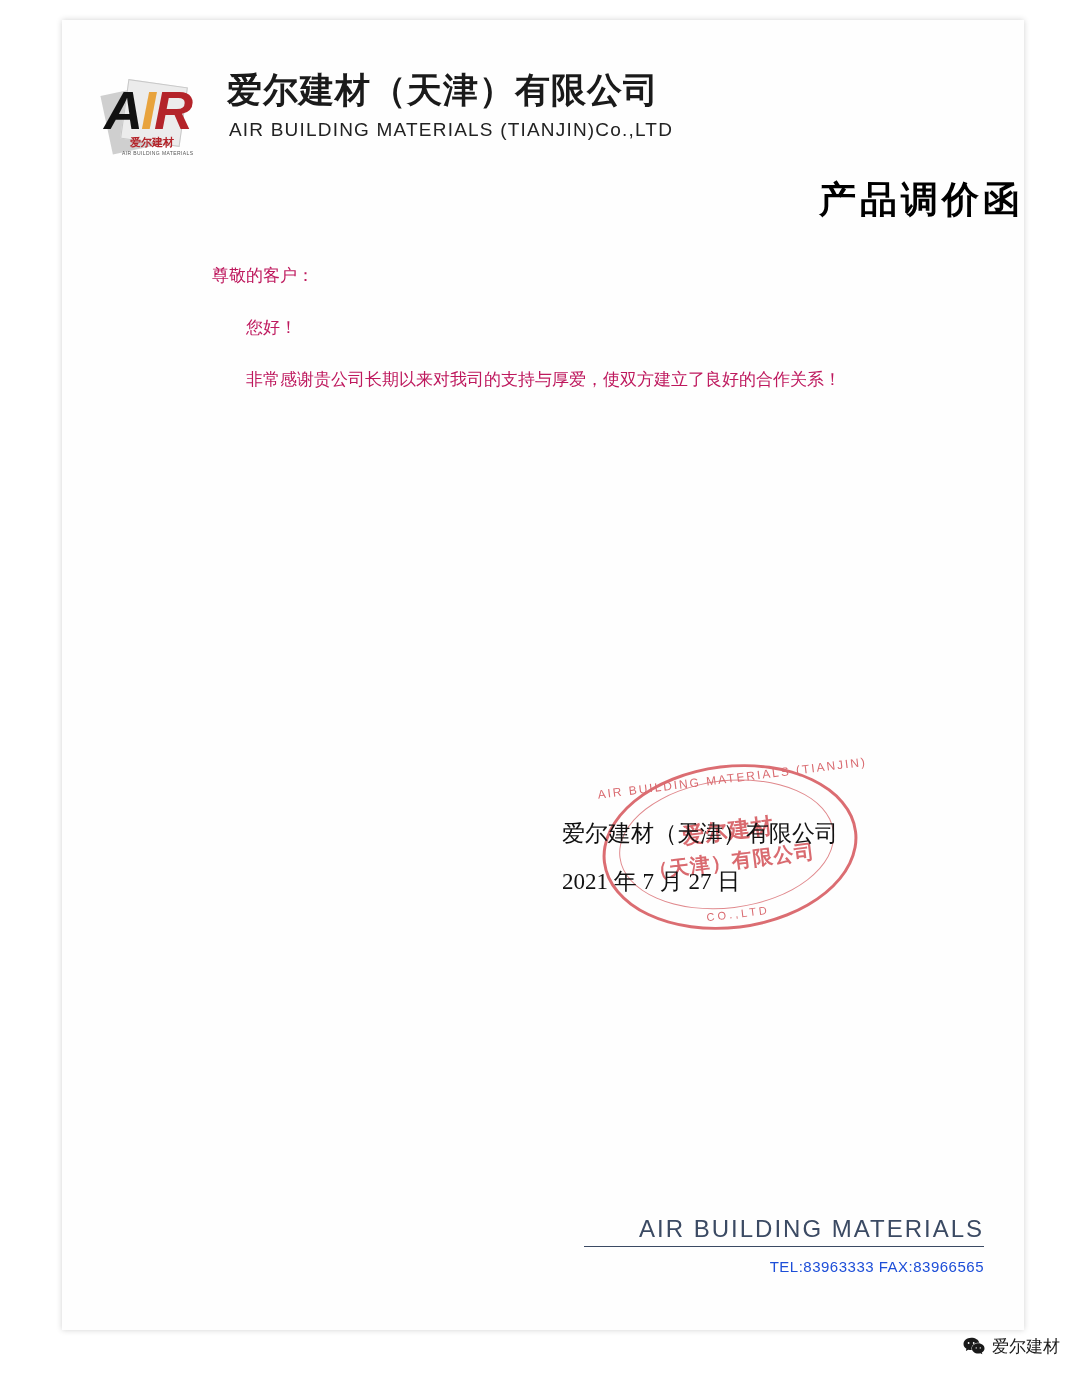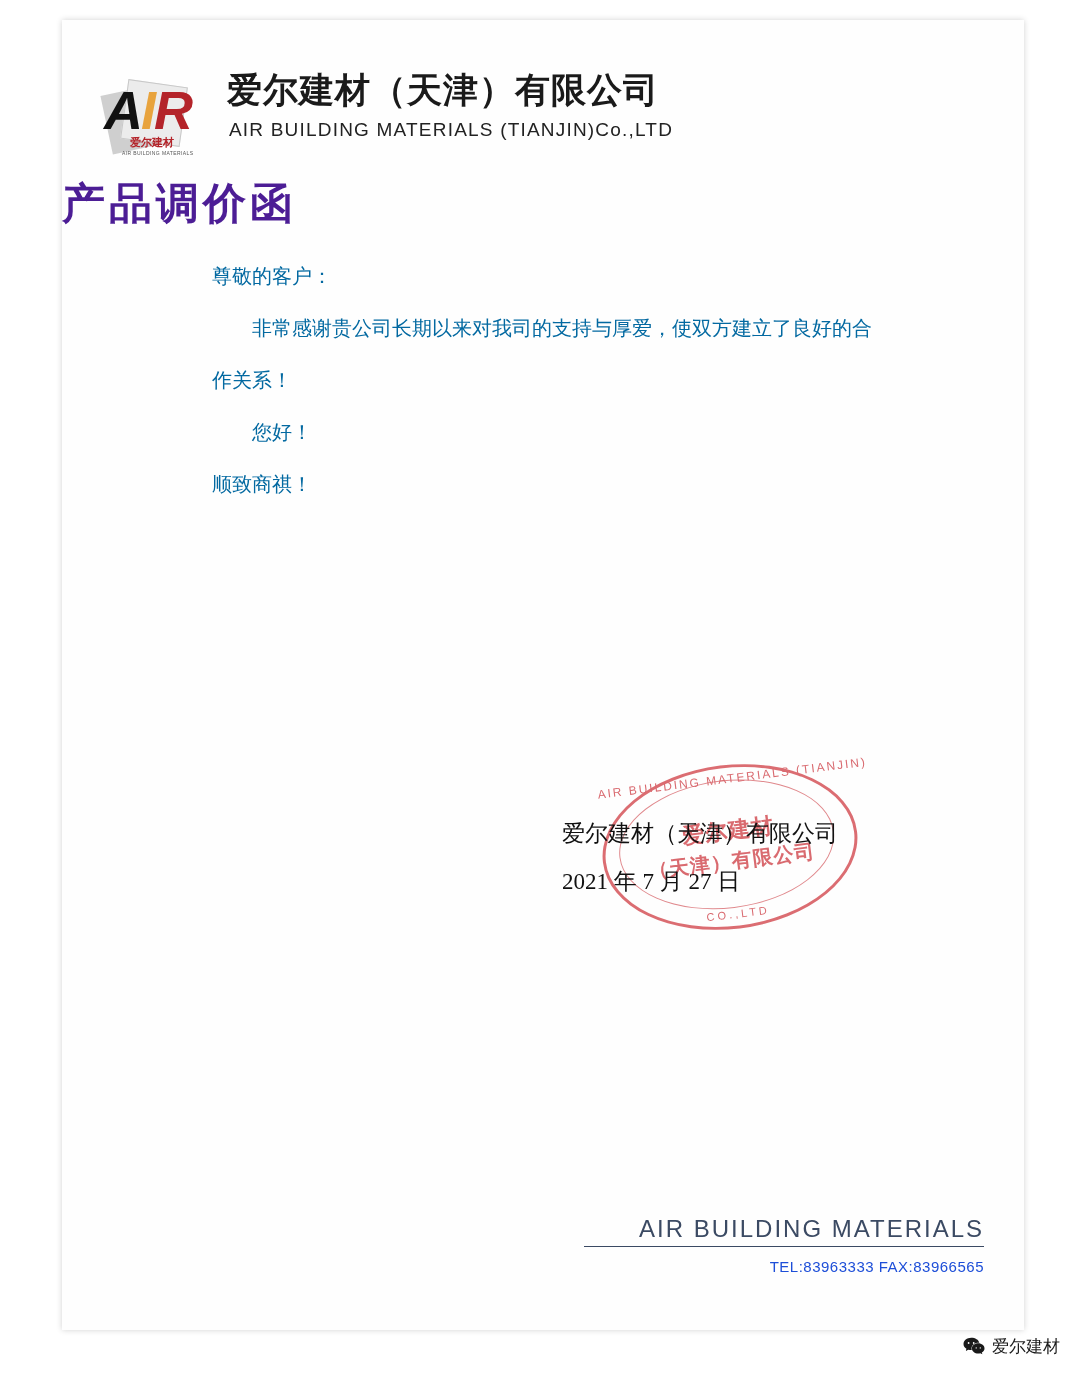--- a/index.html
+++ b/index.html
@@ -130,35 +130,35 @@
     font-size: 19px;
     letter-spacing: 1.2px;
     color: #222;
     white-space: nowrap;
   }
   .title {
     position: absolute;
     left: 0;
     top: 155px;
     width: 962px;
-    text-align: left;
-    font-size: 43px;
+    text-align: right;
+    font-size: 37px;
     font-weight: bold;
     letter-spacing: 4px;
-    color: #4c1d95;
+    color: #000000;
     font-family: "Liberation Serif", serif;
   }
   .body-block {
     position: absolute;
     left: 150px;
     top: 230px;
     width: 660px;
-    font-size: 20px;
+    font-size: 17px;
     line-height: 52px;
-    color: #0369a1;
+    color: #be185d;
     text-align: justify;
   }
   .p-indent { text-indent: 2em; }
   .p-noindent { text-indent: 0; }
   .underline-seg {
     text-decoration: underline;
     text-underline-offset: 5px;
   }
 
   
@@ -304,23 +304,22 @@
       <div class="logo-en">AIR BUILDING MATERIALS</div>
     </div>
     <div class="company-cn">爱尔建材（天津）有限公司</div>
     <div class="company-en">AIR BUILDING MATERIALS (TIANJIN)Co.,LTD</div>
   </div>
 
   <div class="title">产品调价函</div>
 
   <div class="body-block">
     <div class="p-noindent">尊敬的客户：</div>
+    <div class="p-indent">您好！</div>
     <div class="p-indent">非常感谢贵公司长期以来对我司的支持与厚爱，使双方建立了良好的合作关系！</div>
-    <div class="p-indent">您好！</div>
-    <div class="p-noindent">顺致商祺！</div>
   </div>
 
   <div class="stamp">
     <div class="stamp-inner"></div>
     <div class="stamp-arc-text">AIR BUILDING MATERIALS (TIANJIN)</div>
     <div class="stamp-cn1">爱尔建材</div>
     <div class="stamp-cn2">（天津）有限公司</div>
     <div class="stamp-bottom-text">CO.,LTD</div>
   </div>
 

